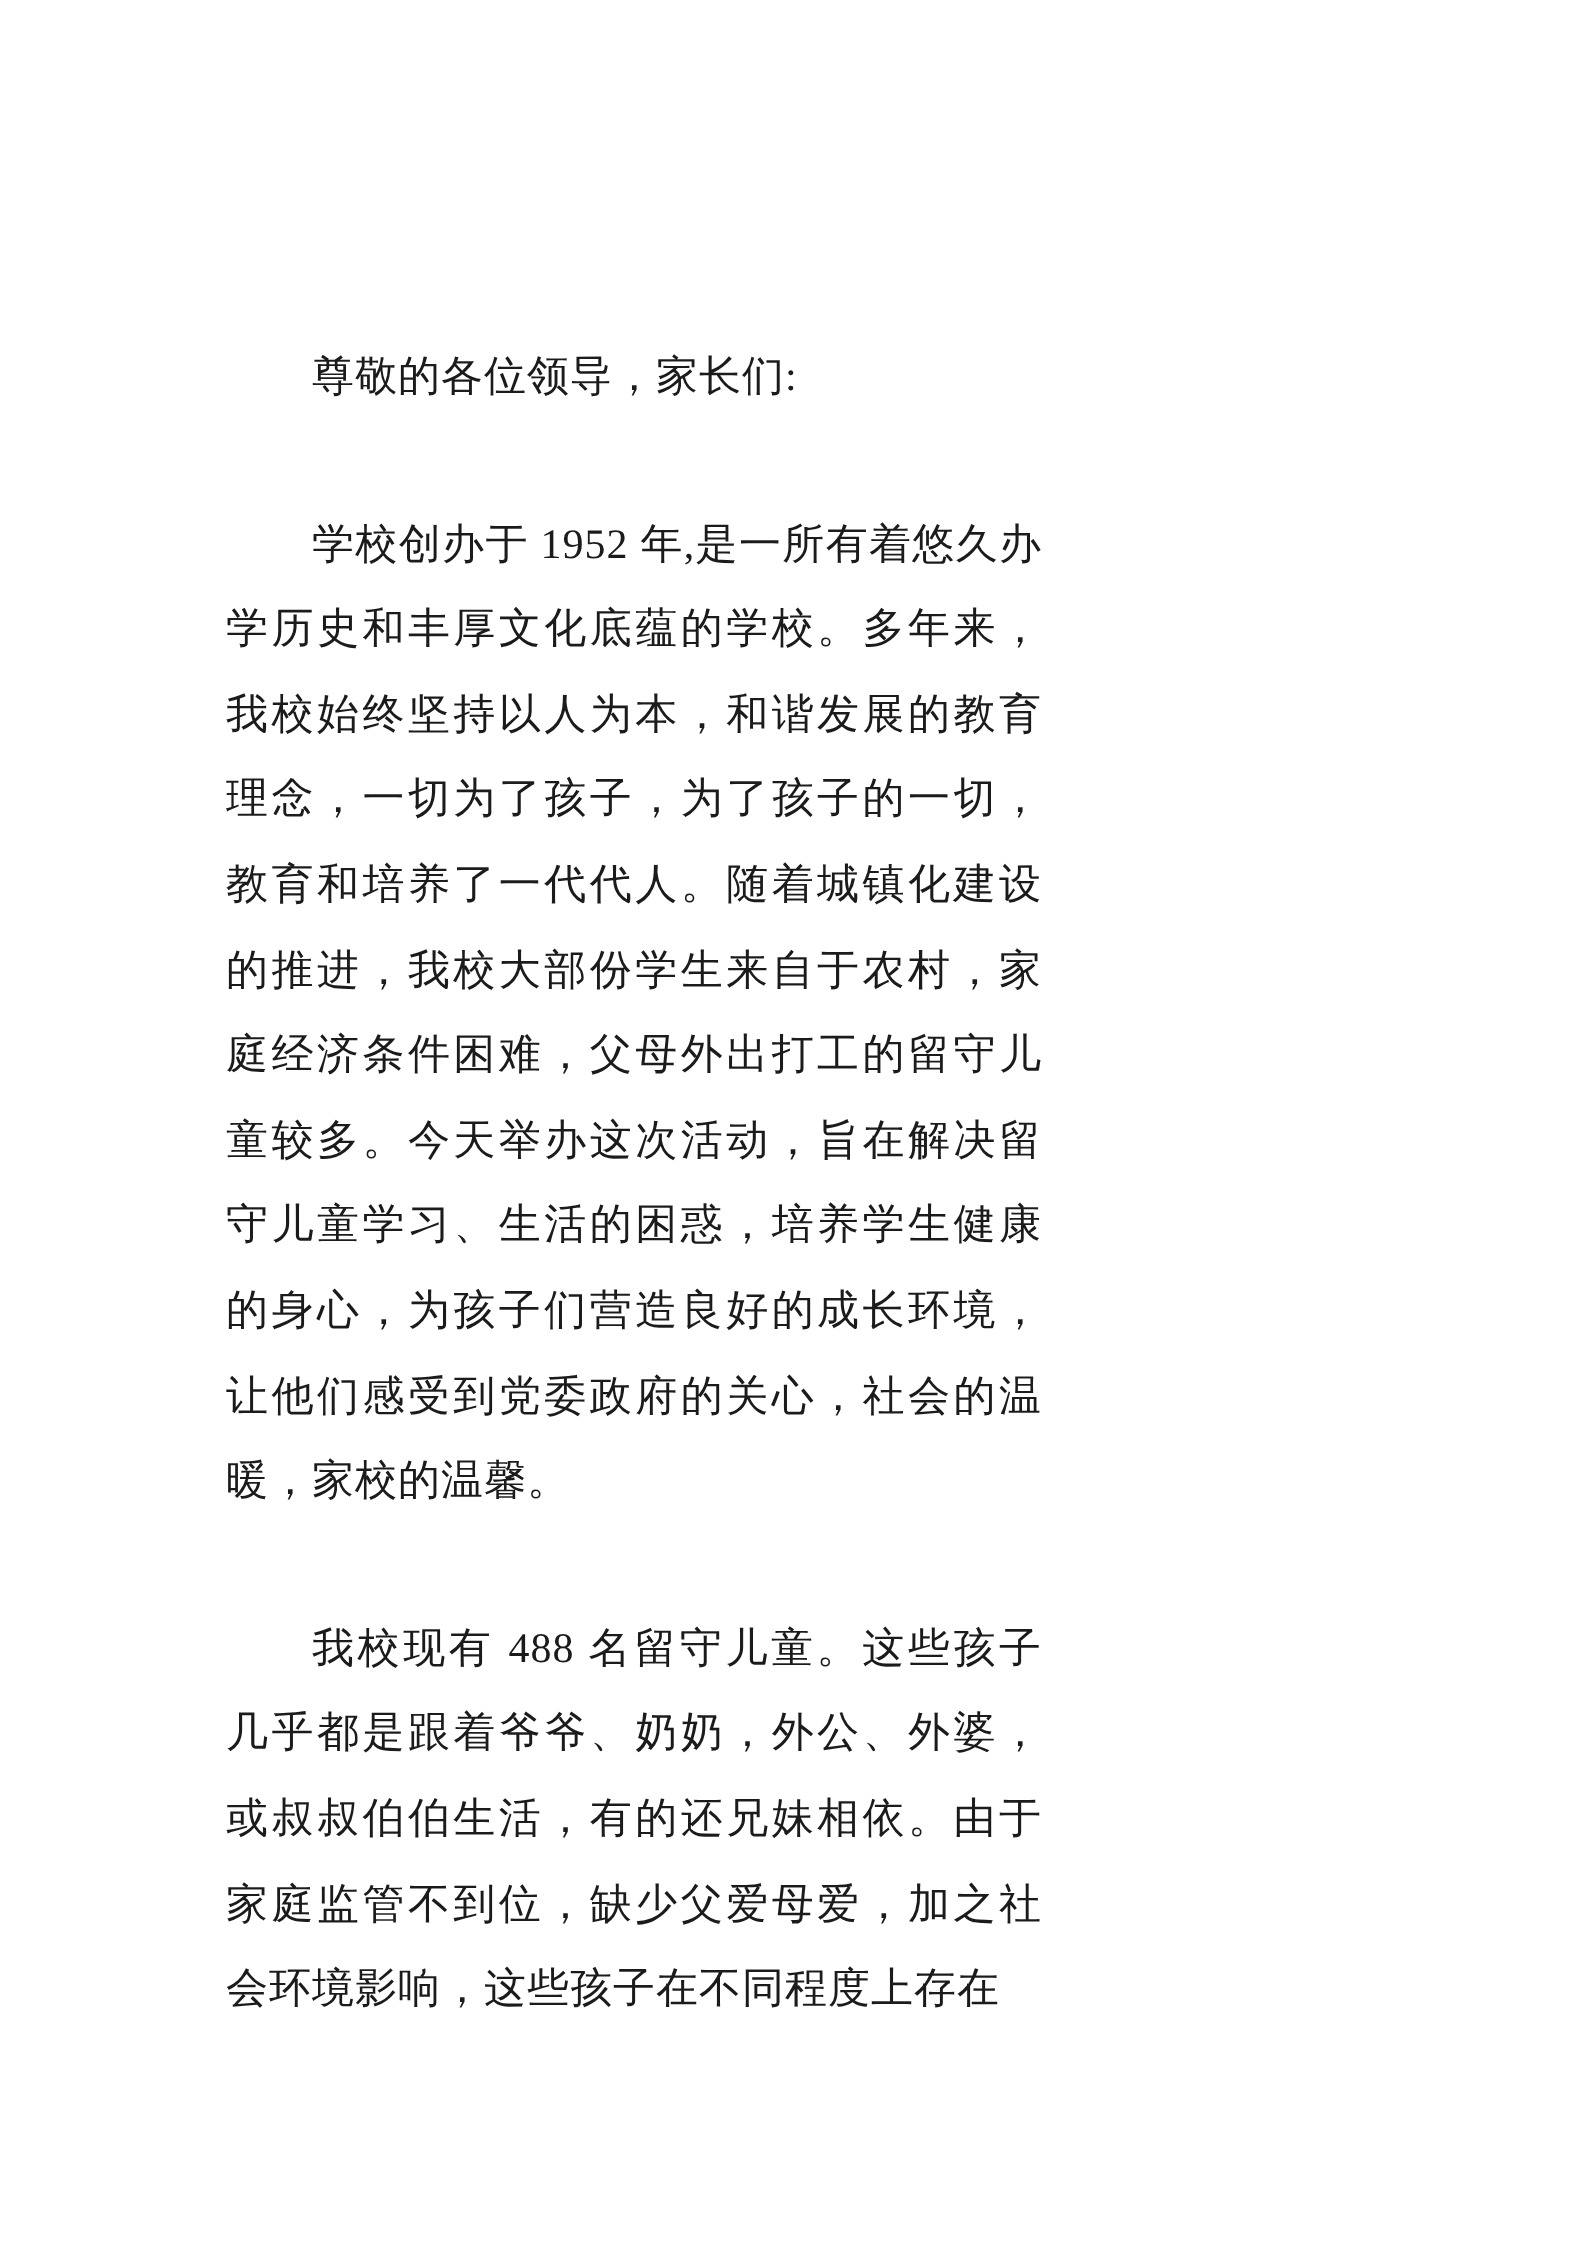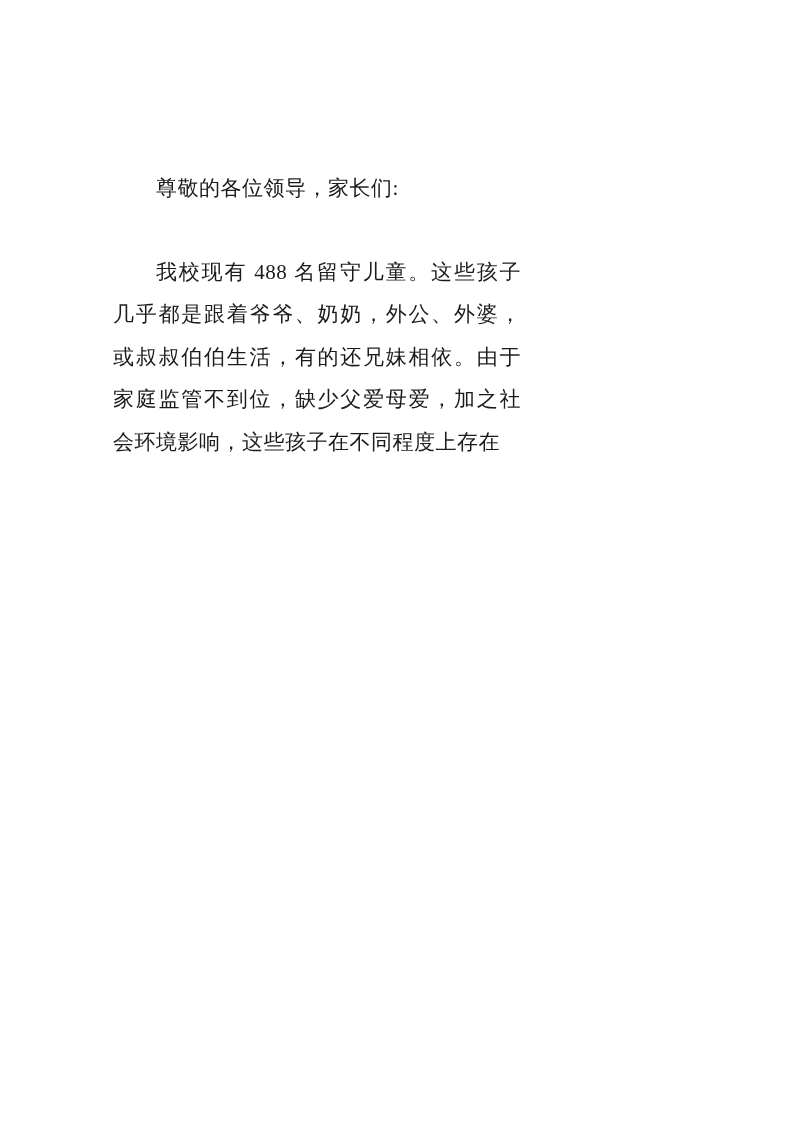--- a/index.html
+++ b/index.html
@@ -34,15 +34,16 @@
     margin-bottom: 0;
   }
 </style>
 </head>
 <body>
 
 <main class="page">
   <section class="doc-body">
 
   <p>尊敬的各位领导，家长们:</p>
+      <p>学校创办于 1952 年,是一所有着悠久办学历史和丰厚文化底蕴的学校。多年来，我校始终坚持以人为本，和谐发展的教育理念，一切为了孩子，为了孩子的一切，教育和培养了一代代人。随着城镇化建设的推进，我校大部份学生来自于农村，家庭经济条件困难，父母外出打工的留守儿童较多。今天举办这次活动，旨在解决留守儿童学习、生活的困惑，培养学生健康的身心，为孩子们营造良好的成长环境，让他们感受到党委政府的关心，社会的温暖，家校的温馨。</p>
       <p>我校现有 488 名留守儿童。这些孩子几乎都是跟着爷爷、奶奶，外公、外婆，或叔叔伯伯生活，有的还兄妹相依。由于家庭监管不到位，缺少父爱母爱，加之社会环境影响，这些孩子在不同程度上存在</p>
     </section>
 </main>
 
 </body></html>

